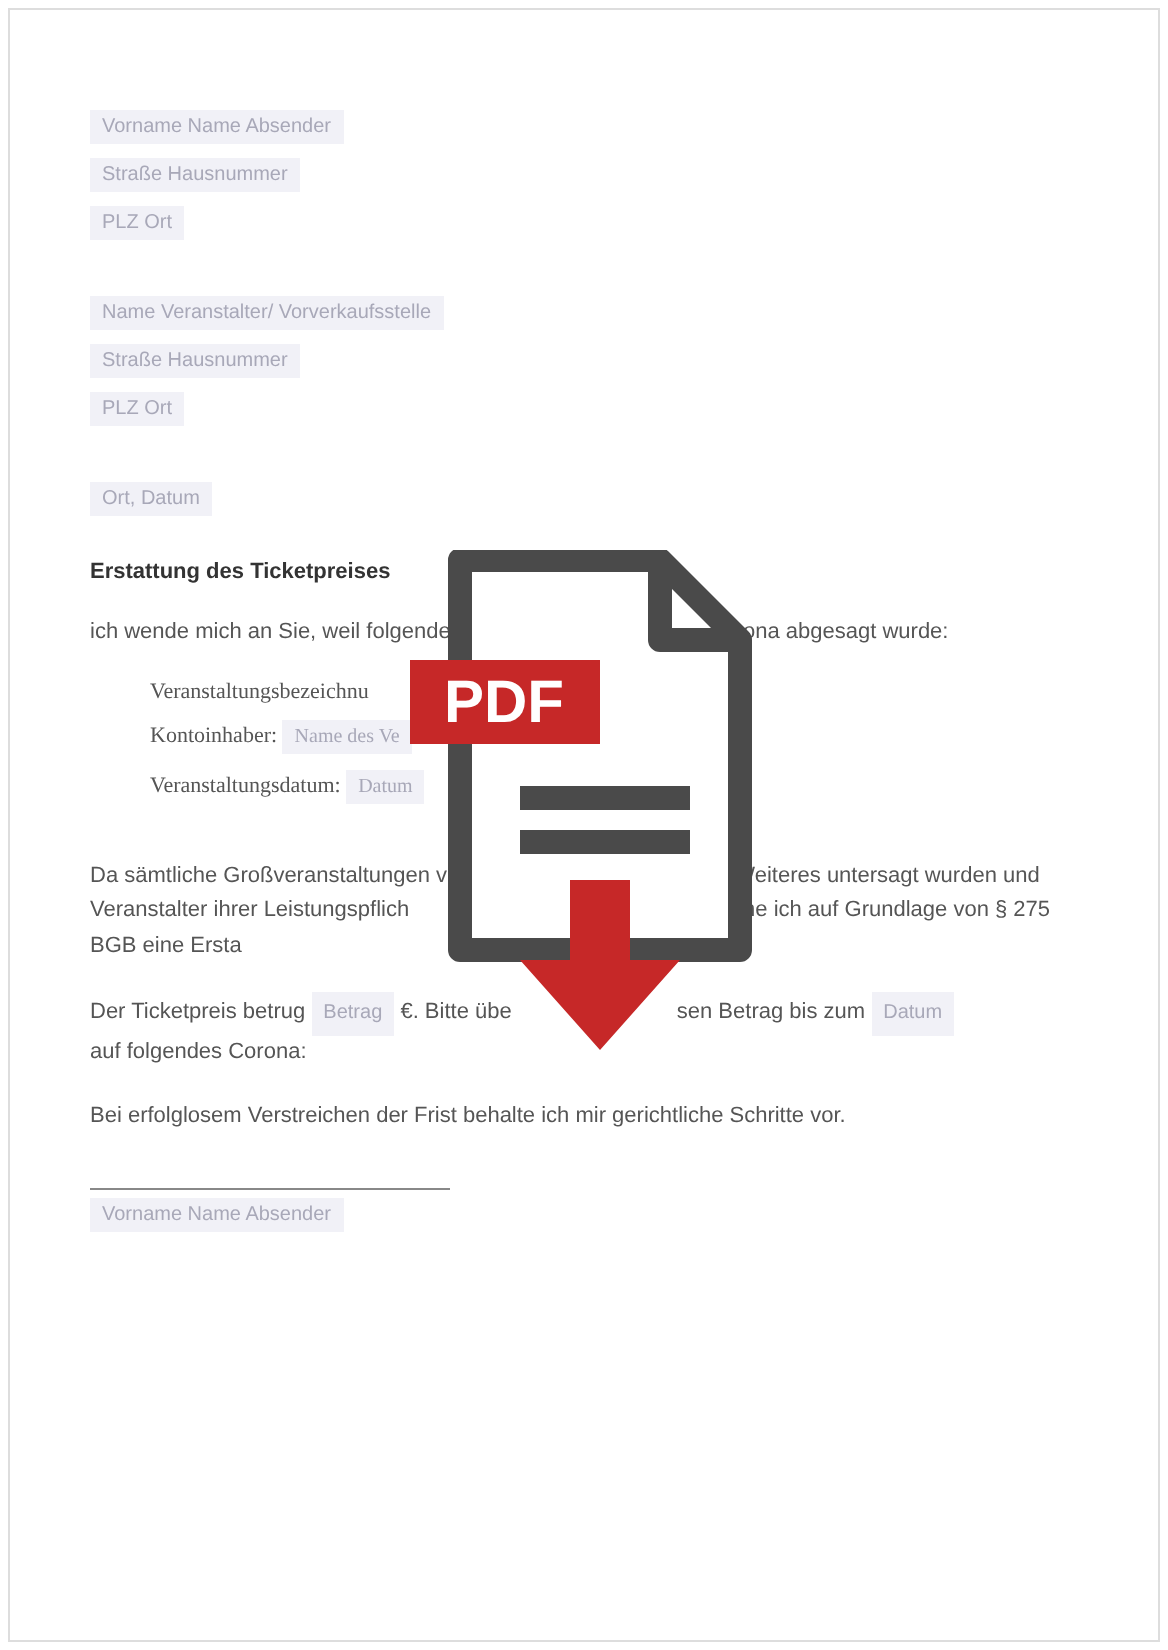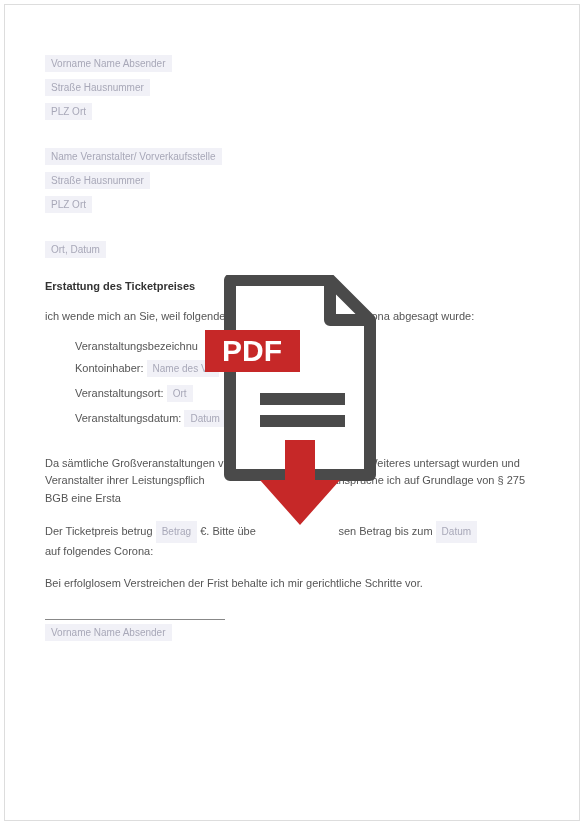--- a/index.html
+++ b/index.html
@@ -41,21 +41,21 @@
     font-weight: bold;
     color: #333;
     margin-bottom: 16px;
   }
   .para {
     font-size: 11px;
     color: #555;
     margin-bottom: 14px;
     line-height: 1.6;
   }
-  .indent { margin-left: 30px; }
+  .indent { margin-left: 30px; font-family: Liberation Serif, serif; }
   .row {
     margin-bottom: 8px;
     font-size: 11px;
     color: #555;
   }
   .row .label { display: inline; }
   .sig-line {
     border-top: 1px solid #888;
     width: 180px;
     margin-top: 26px;
@@ -100,24 +100,20 @@
     <span>n Corona abgesagt wurde:</span>
   </p>
 
   <div class="indent block">
     <div class="row"><span class="label">Veranstaltungsbezeichnu</span></div>
     <div class="row">
       <span class="label">Kontoinhaber:</span>
       <span class="field">Name des Ve</span>
     </div>
     <div class="row">
-      <span class="label">Veranstaltungsort:</span>
-      <span class="field">Ort</span>
-    </div>
-    <div class="row">
       <span class="label">Veranstaltungsdatum:</span>
       <span class="field">Datum</span>
     </div>
   </div>
 
   <p class="para">
     <span>Da sämtliche Großveranstaltungen v</span>
     &nbsp;&nbsp;&nbsp;&nbsp;&nbsp;&nbsp;&nbsp;&nbsp;&nbsp;&nbsp;&nbsp;&nbsp;&nbsp;&nbsp;&nbsp;&nbsp;&nbsp;&nbsp;&nbsp;&nbsp;&nbsp;&nbsp;&nbsp;&nbsp;&nbsp;&nbsp;&nbsp;&nbsp;&nbsp;&nbsp;&nbsp;&nbsp;&nbsp;&nbsp;&nbsp;&nbsp;&nbsp;&nbsp;&nbsp;&nbsp;&nbsp;
     <span>uf Weiteres untersagt wurden und Veranstalter ihrer Leistungspflich</span>
     &nbsp;&nbsp;&nbsp;&nbsp;&nbsp;&nbsp;&nbsp;&nbsp;&nbsp;&nbsp;&nbsp;&nbsp;&nbsp;&nbsp;&nbsp;&nbsp;&nbsp;&nbsp;&nbsp;&nbsp;&nbsp;&nbsp;

